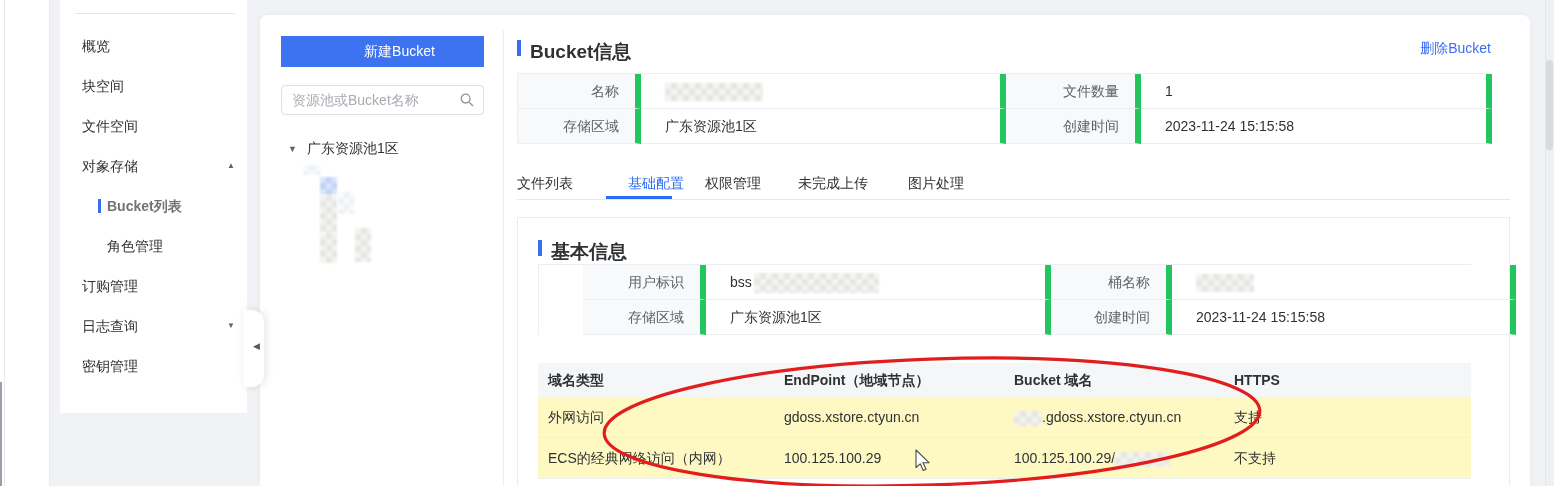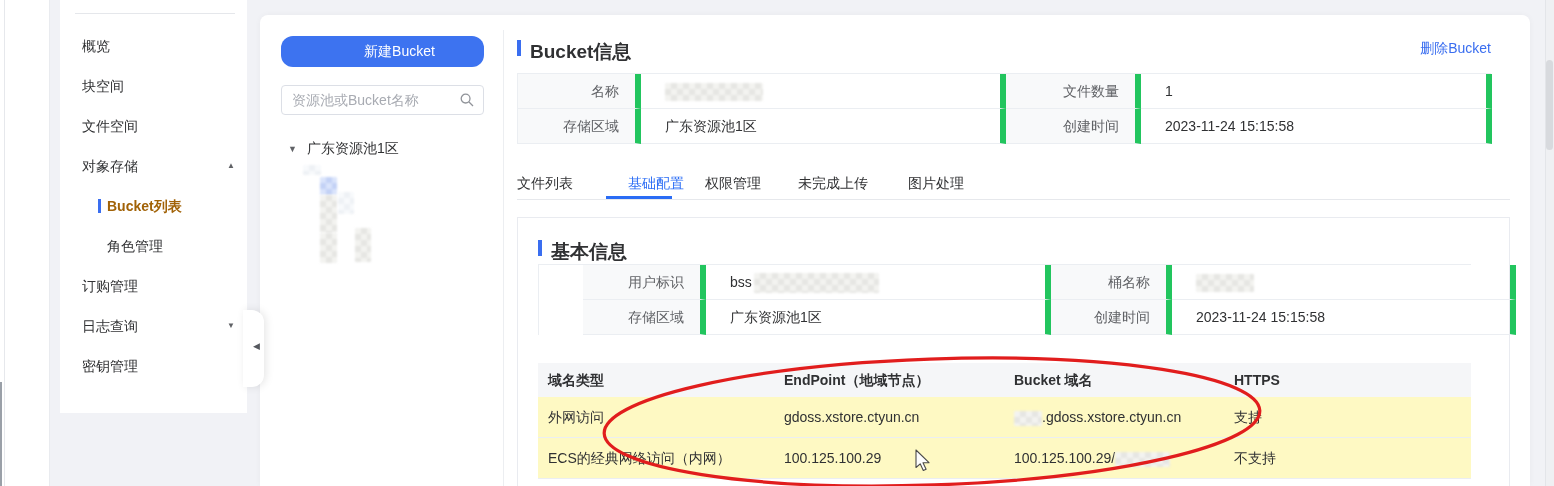--- a/index.html
+++ b/index.html
@@ -11,33 +11,33 @@
   .rail { position:absolute; left:0; top:0; width:50px; height:486px; background:#fff; border-right:1px solid #e9ebef; }
   .rail-inner-line { position:absolute; left:4px; top:0; width:1px; height:486px; background:#e6e8ec; }
   .rail-dark-edge { position:absolute; left:0; top:382px; width:2px; height:104px; background:#9aa0a8; }
 
   
   .sidebar { position:absolute; left:60px; top:0; width:187px; height:413px; background:#fff; z-index:2; }
   .sidebar-divider { position:absolute; left:15px; top:13px; width:160px; height:1px; background:#e5e7eb; }
   .menu-item { position:absolute; left:0; width:187px; height:40px; line-height:40px; padding-left:22px; color:#303133; cursor:pointer; }
   .menu-item .caret { position:absolute; right:12px; top:0; font-size:8px; color:#606266; }
   .menu-item.sub { padding-left:47px; }
-  .menu-item.active { color:#a16207; font-weight:bold; }
+  .menu-item.active { color:#737373; font-weight:bold; }
   .active-bar { position:absolute; left:38px; top:13px; width:3px; height:14px; background:#3a6ef0; }
 
   
   .collapse-handle { position:absolute; left:183px; top:310px; width:21px; height:77px; background:#fff; border-radius:0 12px 12px 0; box-shadow:2px 0 8px rgba(0,0,0,.10); z-index:1; cursor:pointer; }
   .collapse-handle .arrow { position:absolute; right:4px; top:31px; font-size:9px; color:#55585e; }
 
   
   .card { position:absolute; left:260px; top:15px; width:1270px; height:471px; background:#fff; border-radius:8px 8px 0 0; box-shadow:0 0 6px rgba(0,0,0,.04); z-index:1; }
   .panel-divider { position:absolute; left:243px; top:15px; bottom:0; width:1px; background:#eceef1; }
 
   
-  .btn-primary { position:absolute; left:21px; top:21px; width:203px; height:31px; background:#3d73f0; color:#fff; border:none; border-radius:12px; font-size:14px; cursor:pointer; font-family:inherit;padding-left:34px; }
+  .btn-primary { position:absolute; left:21px; top:21px; width:203px; height:31px; background:#3d73f0; color:#fff; border:none; border-radius:0; font-size:14px; cursor:pointer; font-family:inherit;padding-left:34px; }
   .search-box { position:absolute; left:21px; top:70px; width:203px; height:30px; border:1px solid #dcdfe6; border-radius:4px; background:#fff; }
   .search-box input { position:absolute; left:10px; top:0; width:160px; height:28px; border:none; outline:none; font-size:14px; color:#303133; font-family:inherit; background:transparent; }
   .search-box input::placeholder { color:#a8abb2; }
   .search-icon { position:absolute; right:9px; top:7px; width:14px; height:14px; }
   .tree-node { position:absolute; left:28px; top:123px; height:20px; line-height:20px; color:#303133; cursor:pointer;text-align:right; }
   .tree-caret { font-size:9px; color:#606266; margin-right:10px; vertical-align:1px; }
 
   
   .mosaic { position:absolute; border-radius:1px; filter:blur(.8px);
     background-image:

